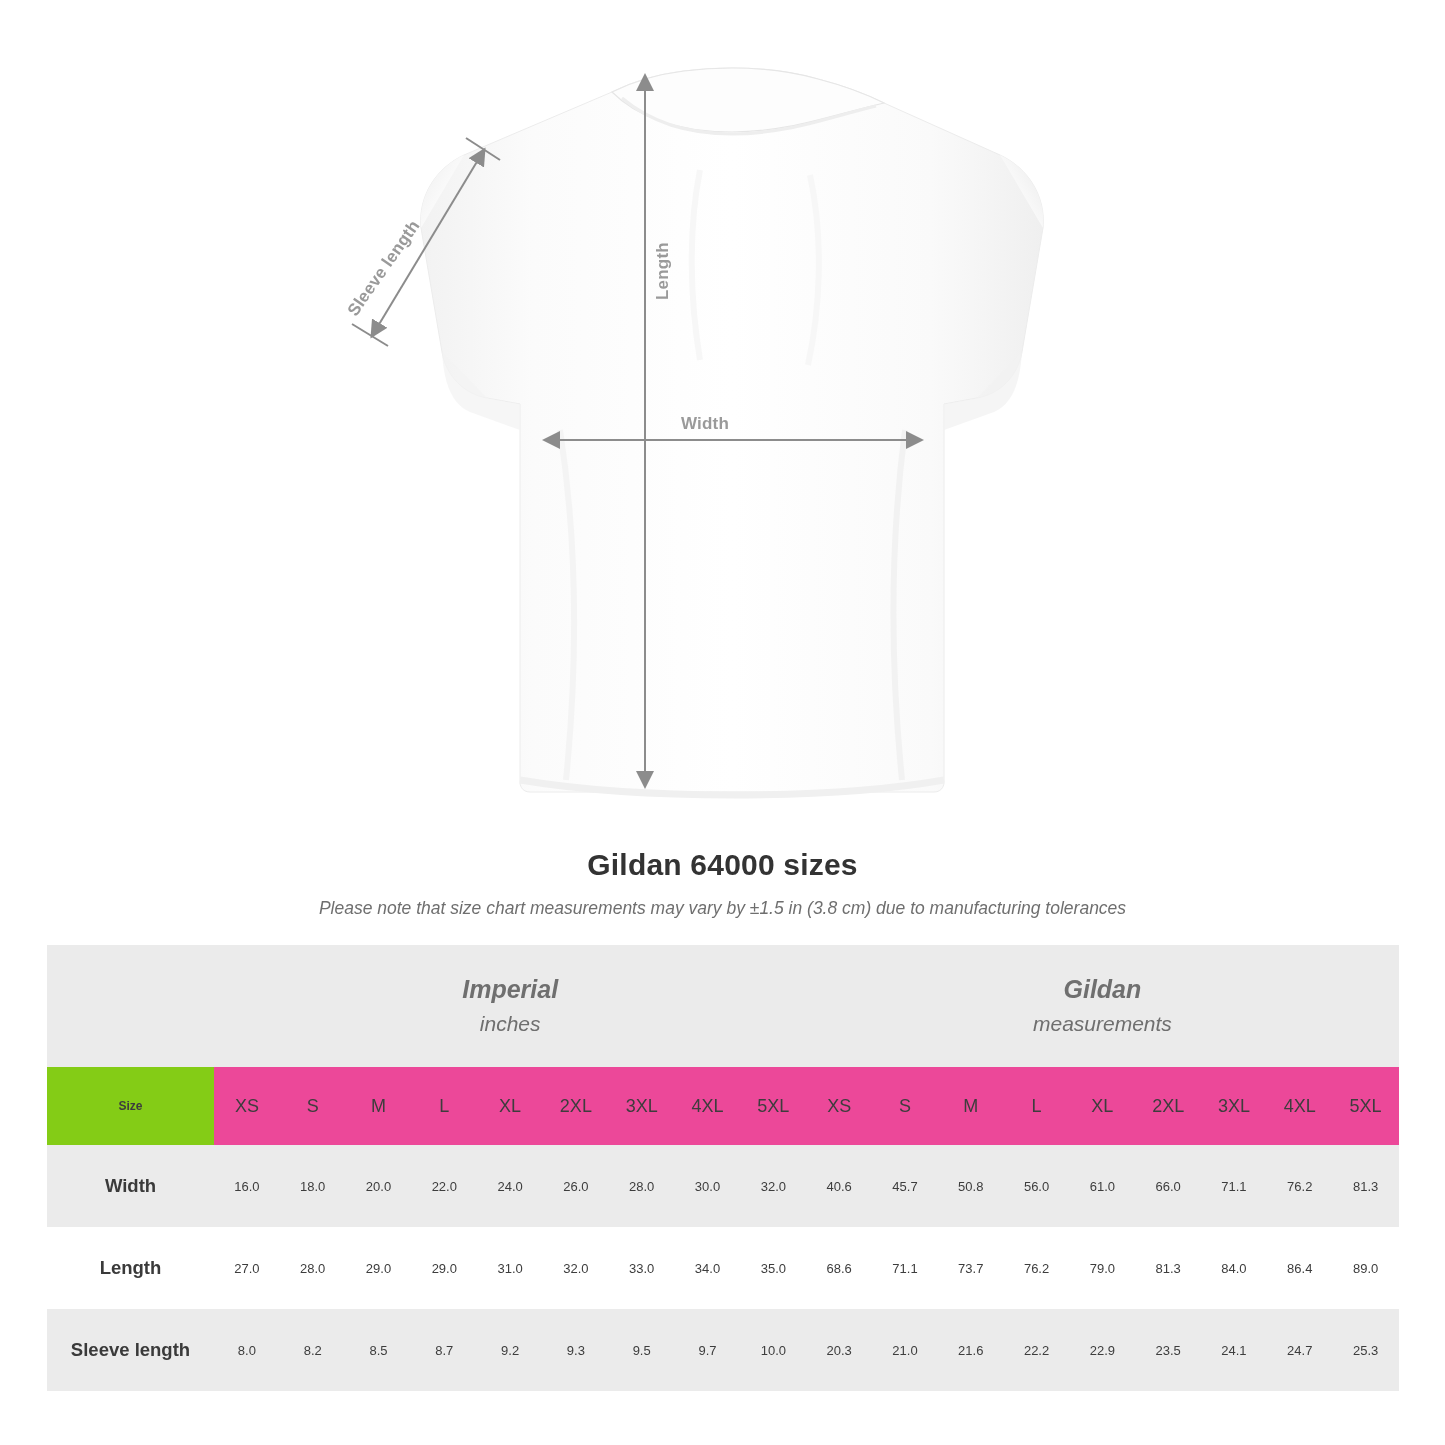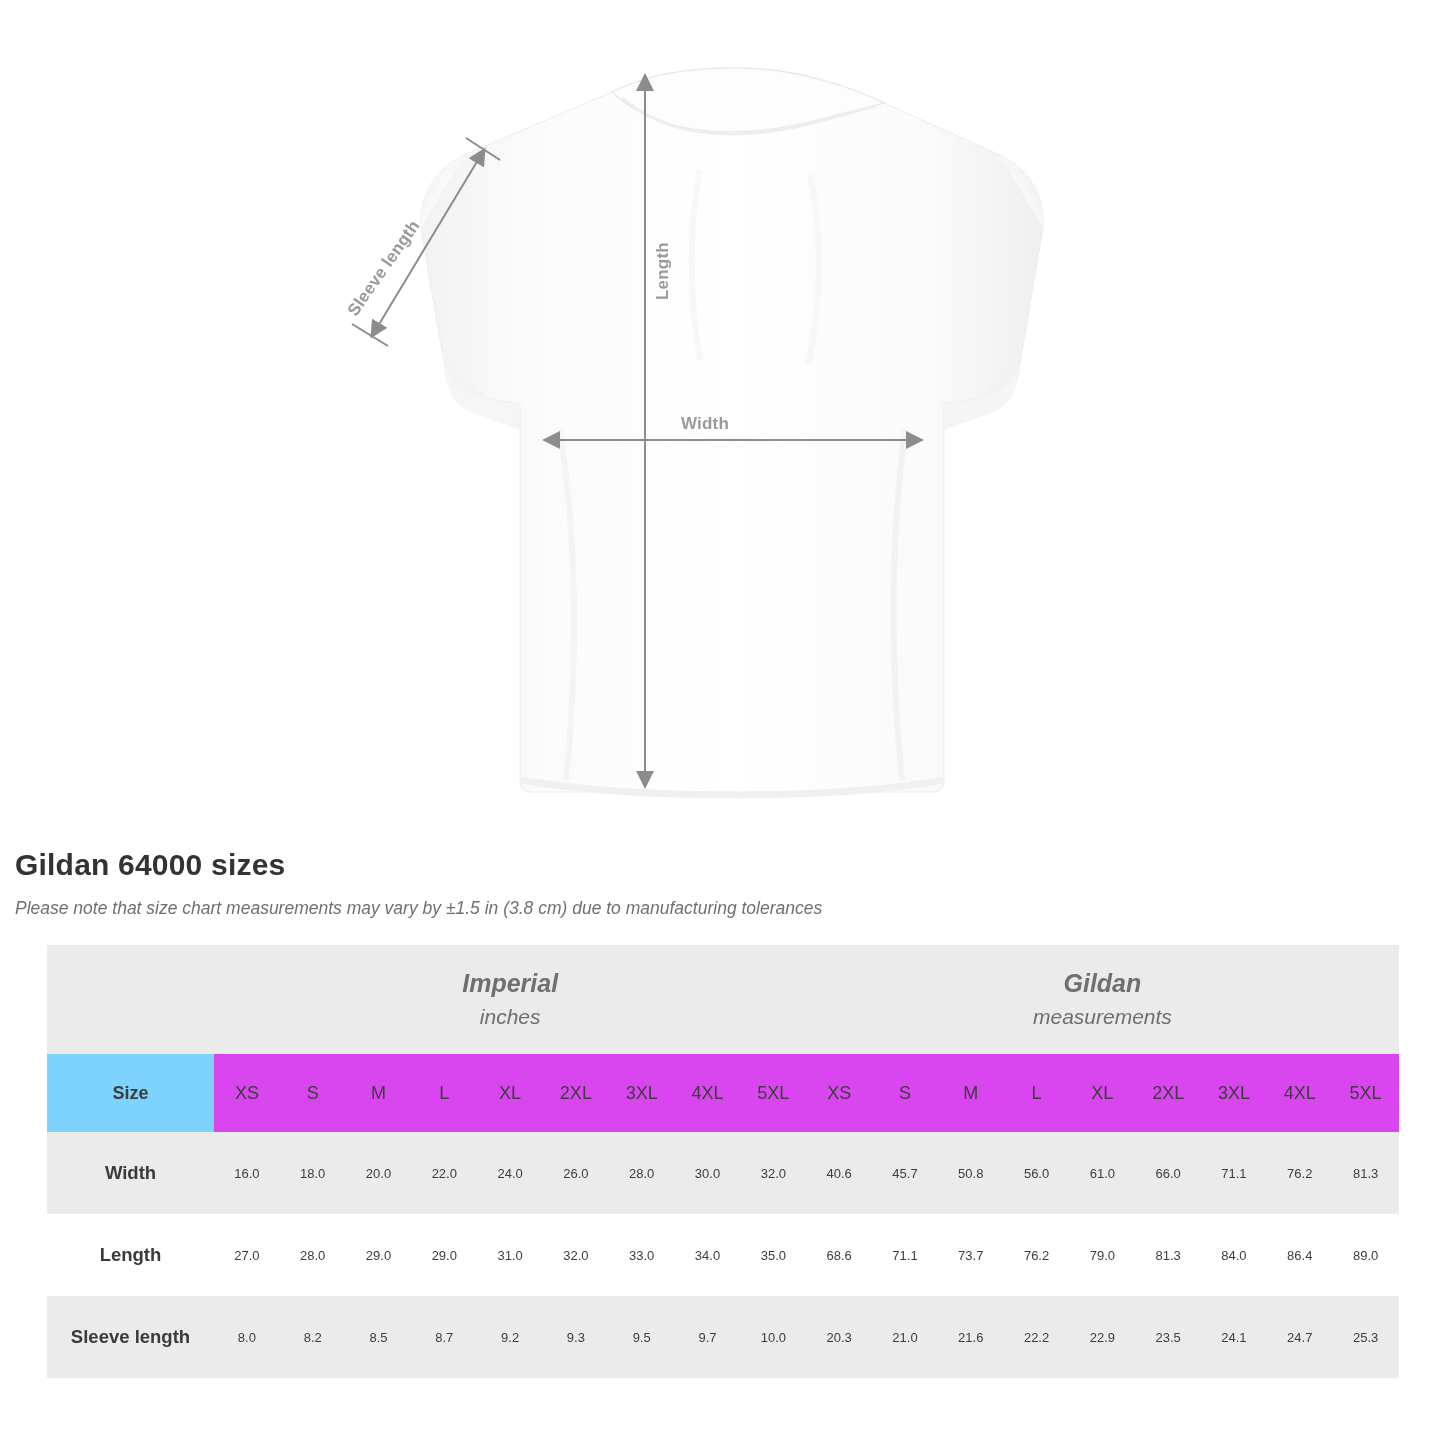--- a/index.html
+++ b/index.html
@@ -51,21 +51,21 @@
   }
   .dim-label.sleeve-lbl {
     left: 360px;
     top: 300px;
     transform: rotate(-55deg);
     transform-origin: left bottom;
   }
 
   
   .title-block {
-    padding-left: 15px;
+    text-align: center;
   }
   .chart-title {
     font-size: 30px;
     font-weight: bold;
     color: #333333;
     margin: 0;
     padding-top: 18px;
     letter-spacing: 0.2px;
   }
   .chart-note {
@@ -89,21 +89,21 @@
   table.size-table td, table.size-table th {
     padding: 0;
     margin: 0;
     text-align: center;
     vertical-align: middle;
     font-weight: normal;
   }
 
   
   .unit-row td {
-    height: 109px;
+    height: 122px;
     background: #ebebeb;
   }
   .unit-name {
     font-size: 25px;
     font-style: italic;
     font-weight: bold;
     color: #6f6f6f;
     line-height: 1.1;
   }
   .unit-sub {
@@ -111,27 +111,27 @@
     font-style: italic;
     color: #6f6f6f;
     padding-top: 8px;
   }
 
   
   .head-row td {
     height: 78px;
     font-size: 18px;
     color: #444444;
-    background: #d946ef;
+    background: #ec4899;
   }
   .head-row td.rowlabel {
     font-weight: bold;
-    font-size: 18px;
+    font-size: 12px;
     color: #3d3d3d;
-    background: #7dd3fc;
+    background: #84cc16;
   }
   .head-row td.sizecol {
     color: #3d3d3d;
     font-size: 18px;
   }
 
   
   .data-row td {
     height: 82px;
     font-size: 13px;

